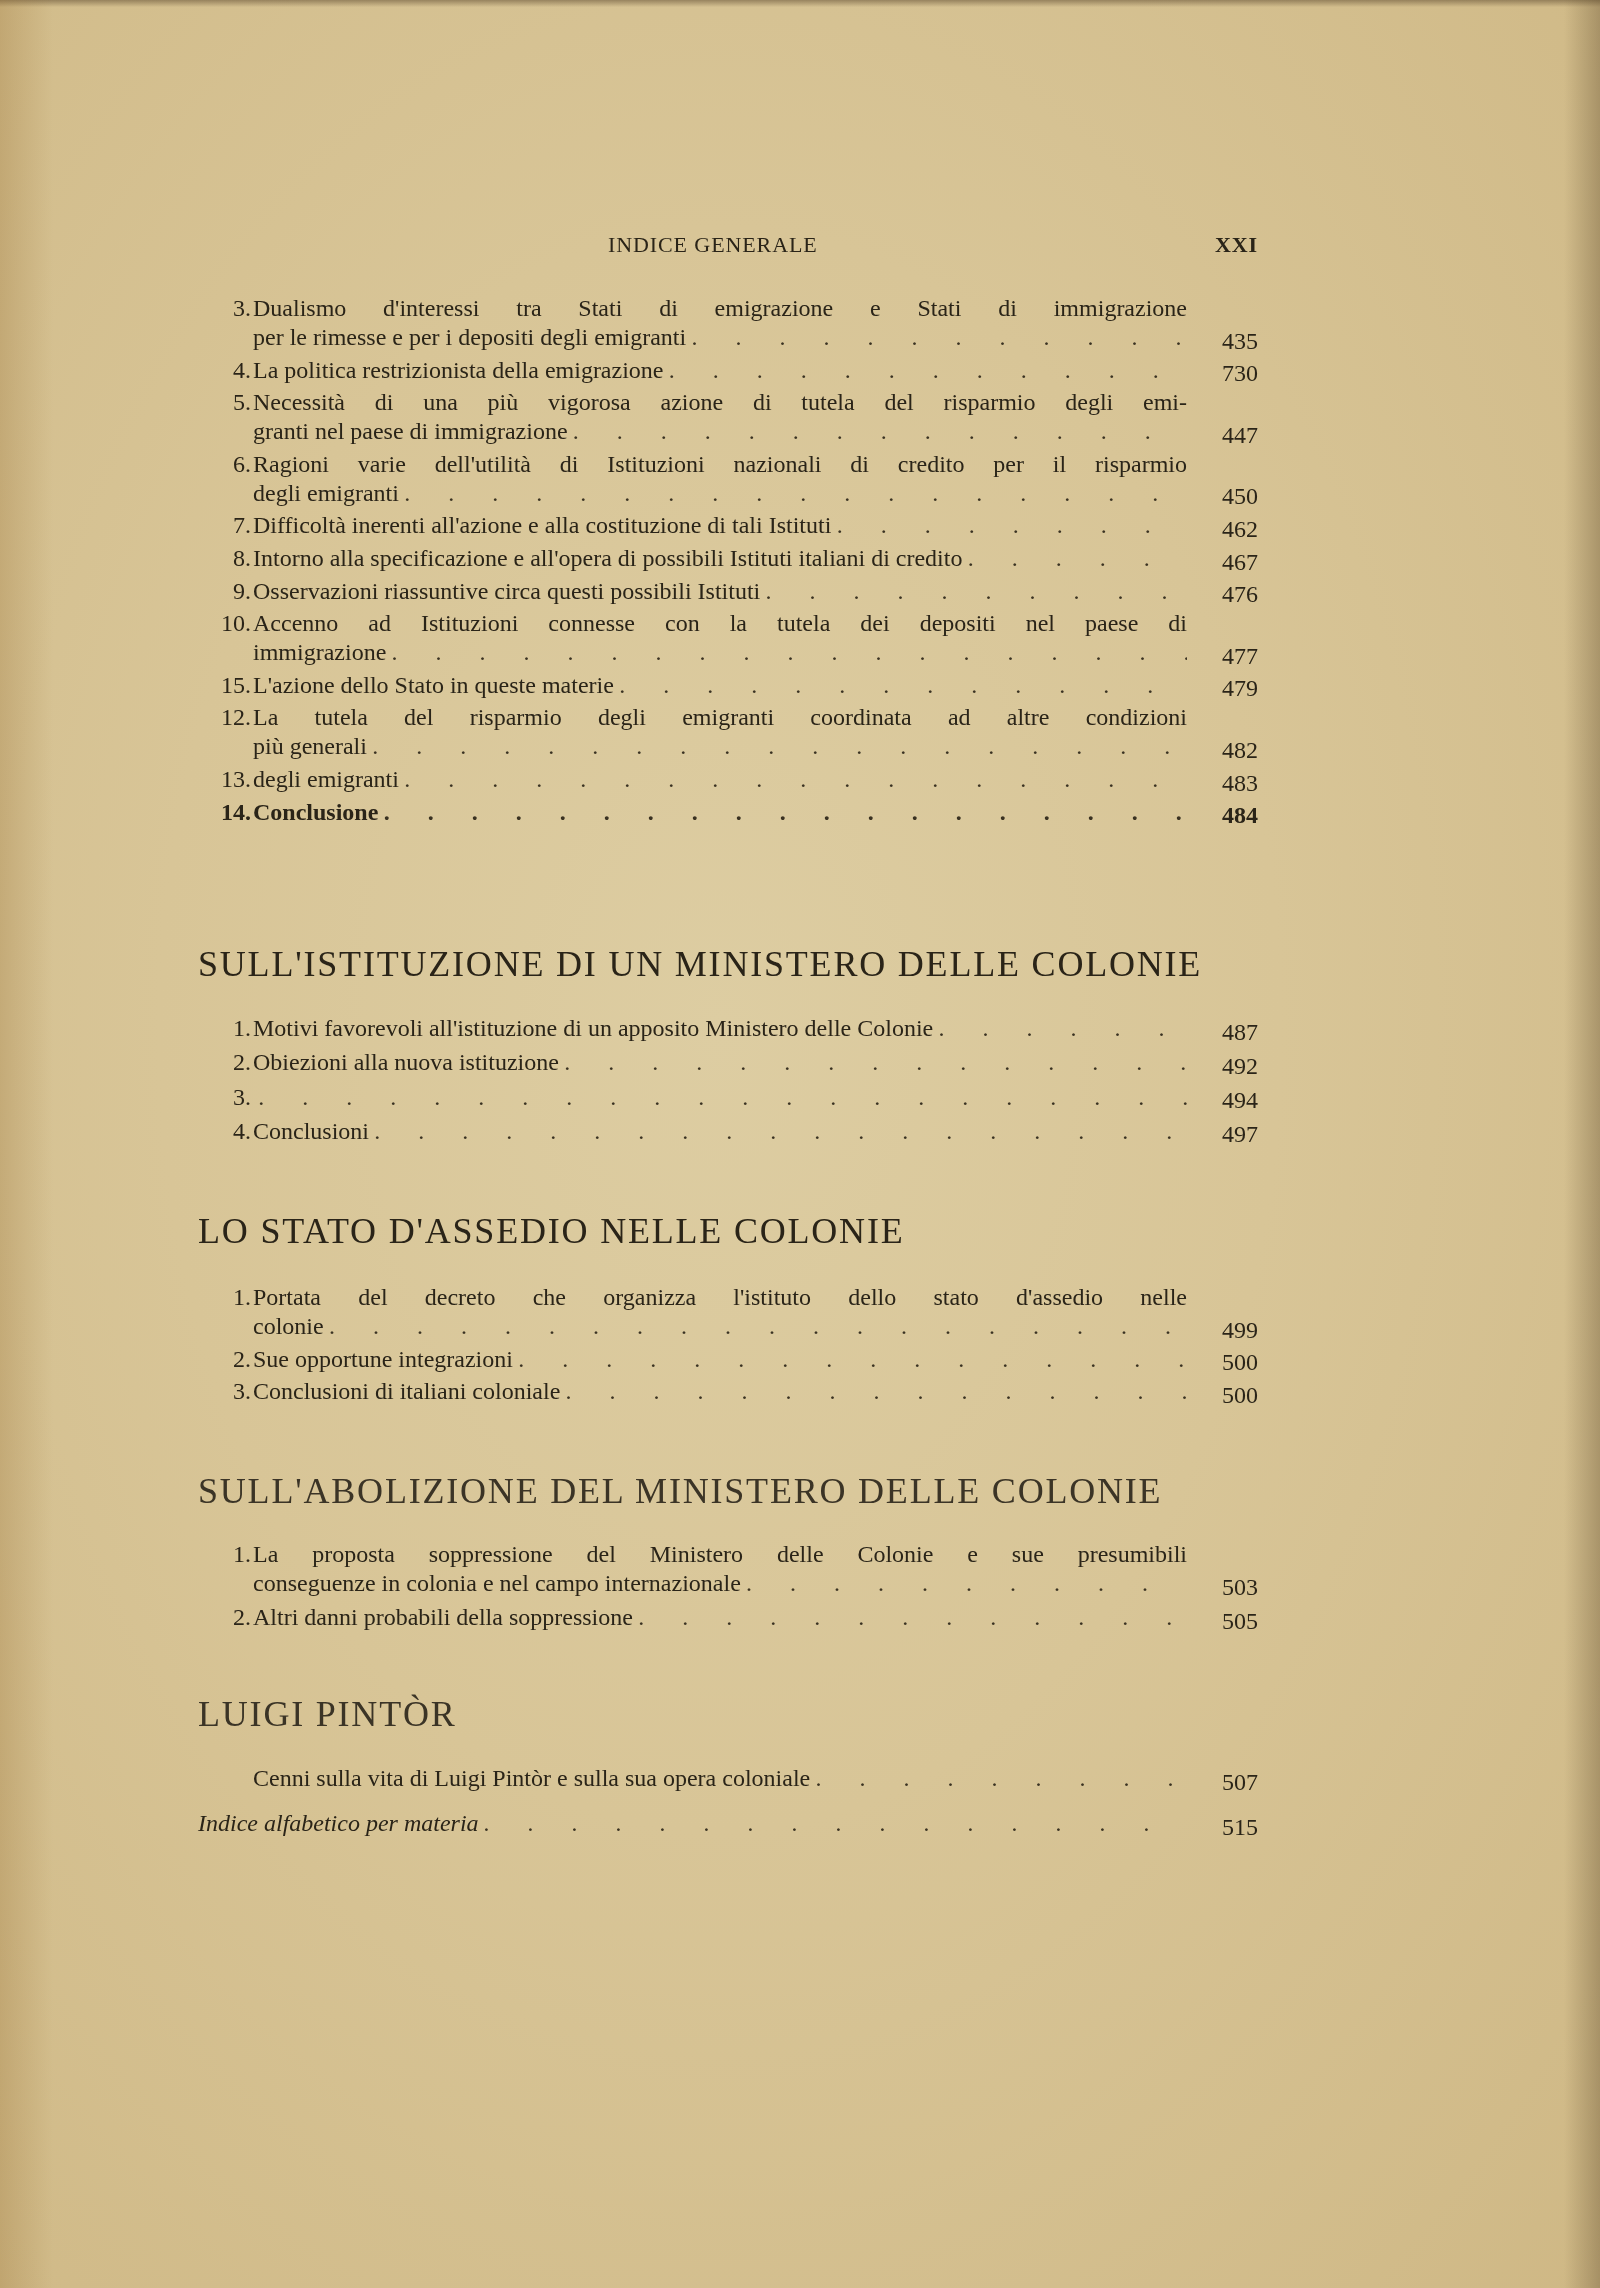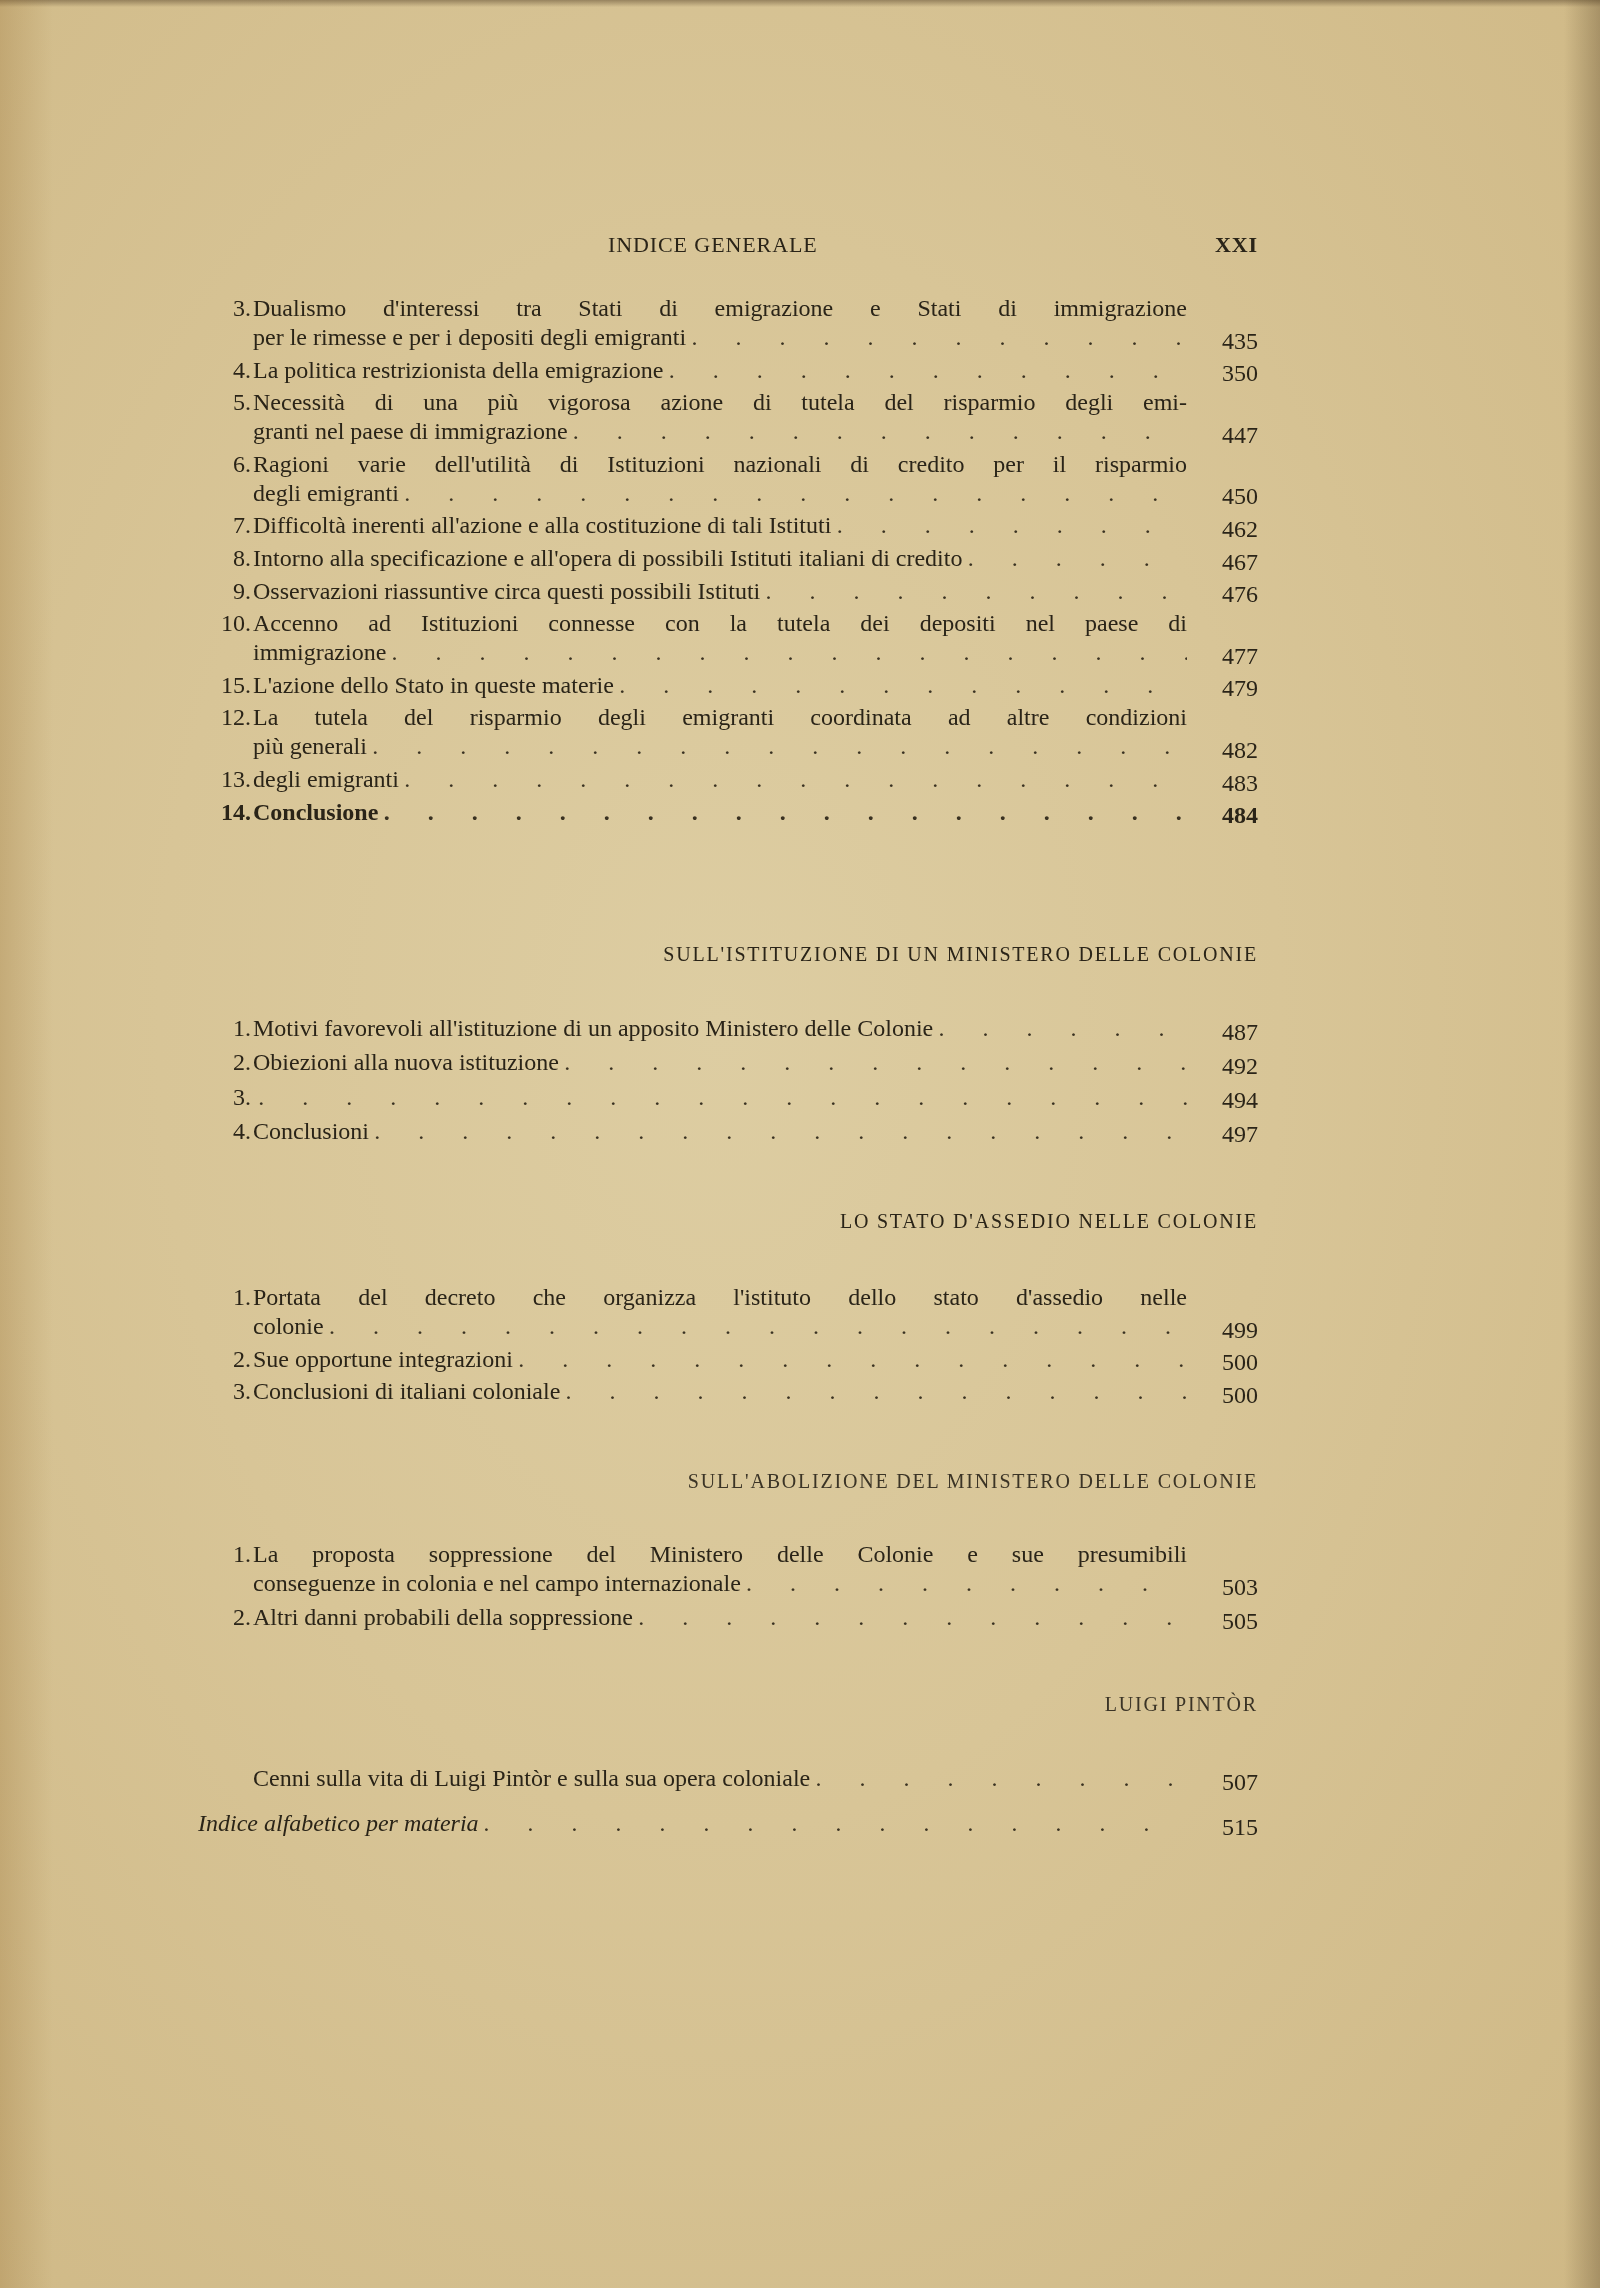--- a/index.html
+++ b/index.html
@@ -32,22 +32,22 @@
   .entry .lastline .t { white-space: nowrap; }
   .entry .lastline .dots {
     flex: 1; overflow: hidden; white-space: nowrap; letter-spacing: 16px;
     margin-left: 5.3px; color: #3a3222;
   }
   .entry .page-no { position: absolute; right: 0; bottom: -3.6px; width: 62px; text-align: right; }
   .entry.no-num .text { margin-left: 55px; }
   .entry.italic .text { margin-left: 0; font-style: italic; }
 
   .section-title {
-    position: absolute; left: 198px; width: 1060px; text-align: right;
-    font-size: 20px; letter-spacing: 1.8px;
+    position: absolute; left: 198px; width: 1060px; text-align: left;
+    font-size: 36px; letter-spacing: 1.8px;
   }
   .faded { color: #3b3426; }
 </style>
 </head>
 <body>
 
 <div class="page">
 
   <div class="header">
     <span class="title">INDICE GENERALE</span>
@@ -67,21 +67,21 @@
         <span class="page-no">435</span>
       </div>
       <div class="entry" style="margin-bottom: 3.6px;">
         <span class="num">4.</span>
         <div class="text">
           <div class="lastline">
             <span class="t">La politica restrizionista della emigrazione</span>
             <span class="dots">. . . . . . . . . . . . . . . . . . . . . . . . . . . . . . . . . . . . . . . .</span>
           </div>
         </div>
-        <span class="page-no">350</span>
+        <span class="page-no">730</span>
       </div>
       <div class="entry" style="margin-bottom: 3.6px;">
         <span class="num">5.</span>
         <div class="text">
           <div style="text-align-last: justify;">Necessità di una più vigorosa azione di tutela del risparmio degli emi-</div>
           <div class="lastline">
             <span class="t">granti nel paese di immigrazione</span>
             <span class="dots">. . . . . . . . . . . . . . . . . . . . . . . . . . . . . . . . . . . . . . . .</span>
           </div>
         </div>

